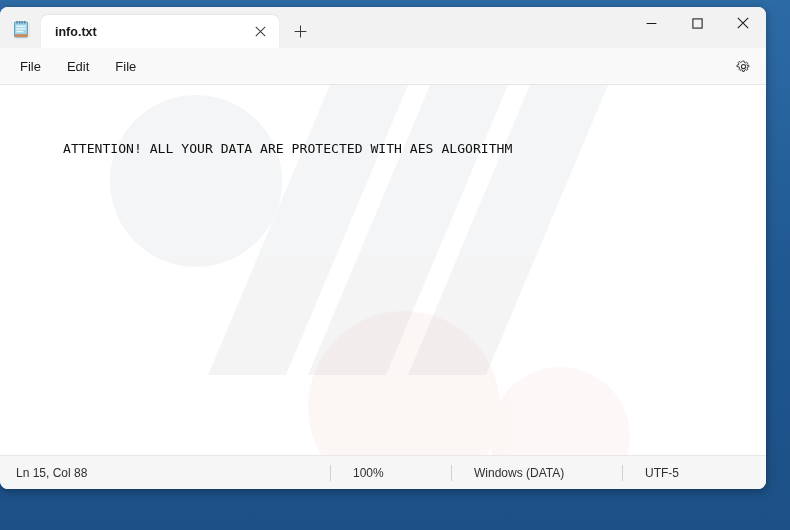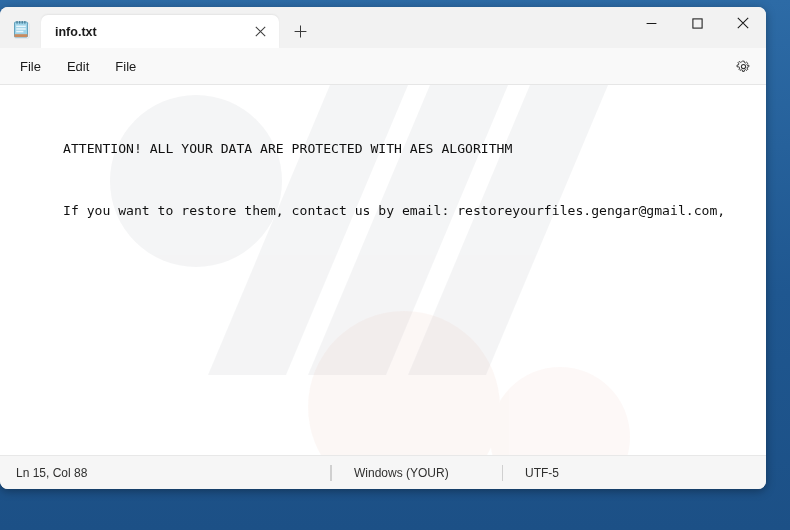--- a/index.html
+++ b/index.html
@@ -277,21 +277,20 @@
           <path d="M530 0 L608 0 L486 290 L408 290 Z"></path>
         </g>
         <g opacity="0.05" fill="#d4785a">
           <circle cx="404" cy="322" r="96"></circle>
           <circle cx="560" cy="352" r="70"></circle>
         </g>
       </svg>
     </div>
     <div class="editor">
       <span class="ln">ATTENTION! ALL YOUR DATA ARE PROTECTED WITH AES ALGORITHM</span>
-      <span class="ln">If you want to restore them, contact us by email: restoreyourfiles.gengar@gmail.com,</span>
       <span class="ln"></span>
       
       
       
       
       
       
       
       
       
@@ -299,19 +298,20 @@
       
       
       
       
     </div>
   </div>
 
   <div class="statusbar">
     <div class="sb-cell sb-pos">Ln 15, Col 88</div>
     <div class="sb-sep"></div>
+    <div class="sb-cell sb-zoom">100%</div>
     <div class="sb-sep"></div>
-    <div class="sb-cell sb-eol">Windows (YOUR)</div>
+    <div class="sb-cell sb-eol">Windows (DATA)</div>
     <div class="sb-sep"></div>
     <div class="sb-cell sb-enc">UTF-5</div>
   </div>
 
 </div>
 
 </body></html>

